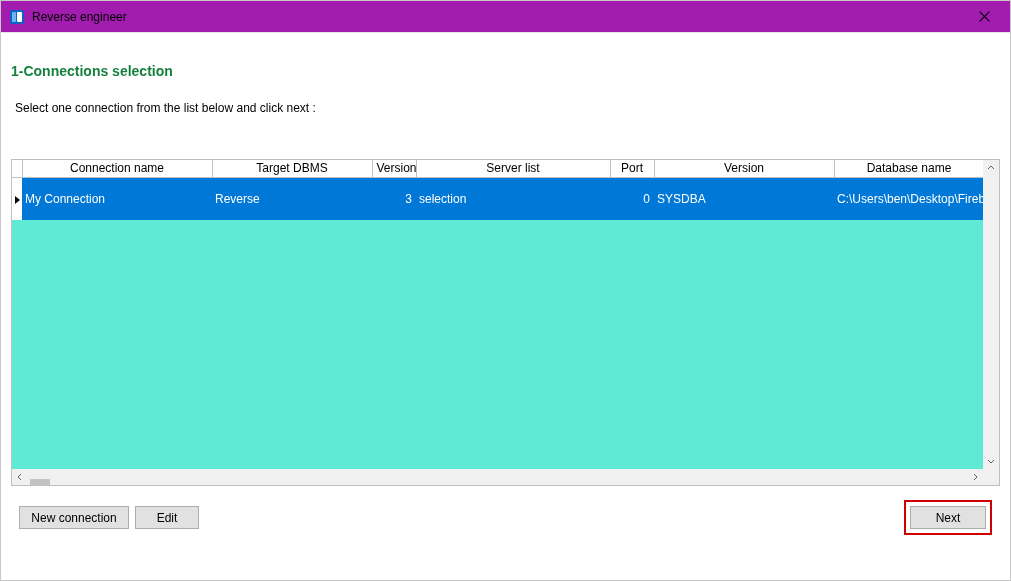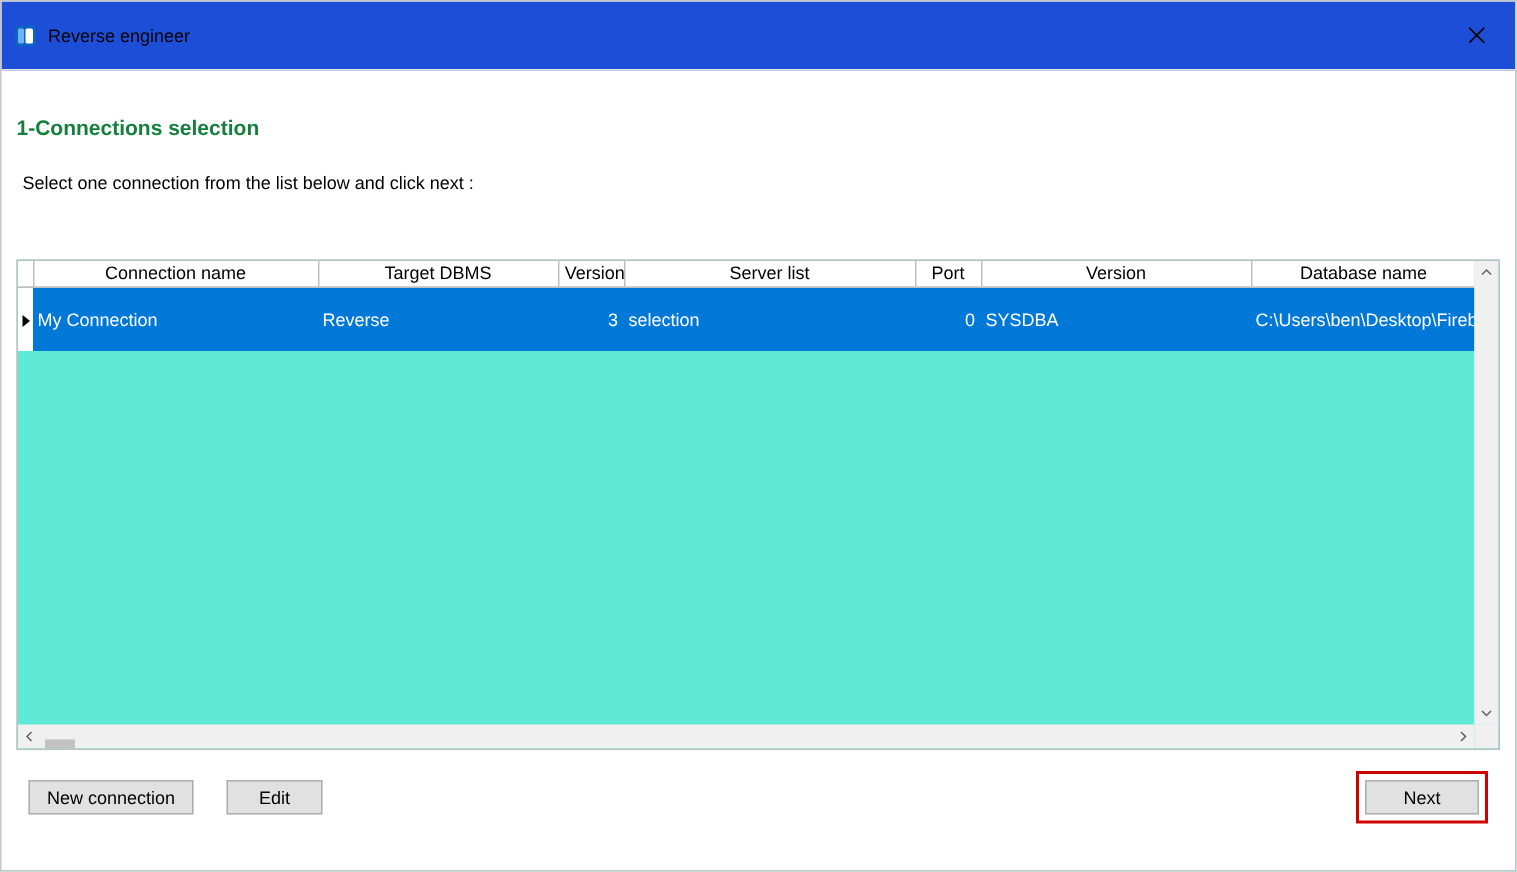--- a/index.html
+++ b/index.html
@@ -9,25 +9,25 @@
     font-size: 12px;
     color: #000;
     background: #fff;
     width: 1011px;
     height: 581px;
     border: 1px solid #c7c7c7;
     position: relative;
     overflow: hidden;
   }
   .titlebar {
-    height: 46px;
+    height: 32px;
     display: flex;
     align-items: center;
     padding: 0 6px 0 8px;
-    background: #1d4ed8;
+    background: #a21caf;
     border-bottom: 1px solid #e6e6e6;
   }
   .titlebar .app-icon {
     width: 16px; height: 16px;
     margin-right: 7px;
     display: inline-flex; align-items: center; justify-content: center;
   }
   .titlebar .title {
     flex: 1;
     font-size: 12px;
@@ -147,21 +147,21 @@
   }
   .corner {
     position:absolute; right:0; bottom:0; width:16px; height:16px; background:#f0f0f0;
   }
   .arrow svg { width:8px; height:8px; }
 
   .buttonbar {
     display:flex;
     align-items:center;
     padding: 14px 8px 10px 8px;
-    gap: 22px;
+    gap: 6px;
   }
   .btn {
     height: 23px;
     min-width: 110px;
     padding: 0 10px;
     background: #e1e1e1;
     border: 1px solid #adadad;
     font-size: 12px;
     font-family: inherit;
     cursor: pointer;

